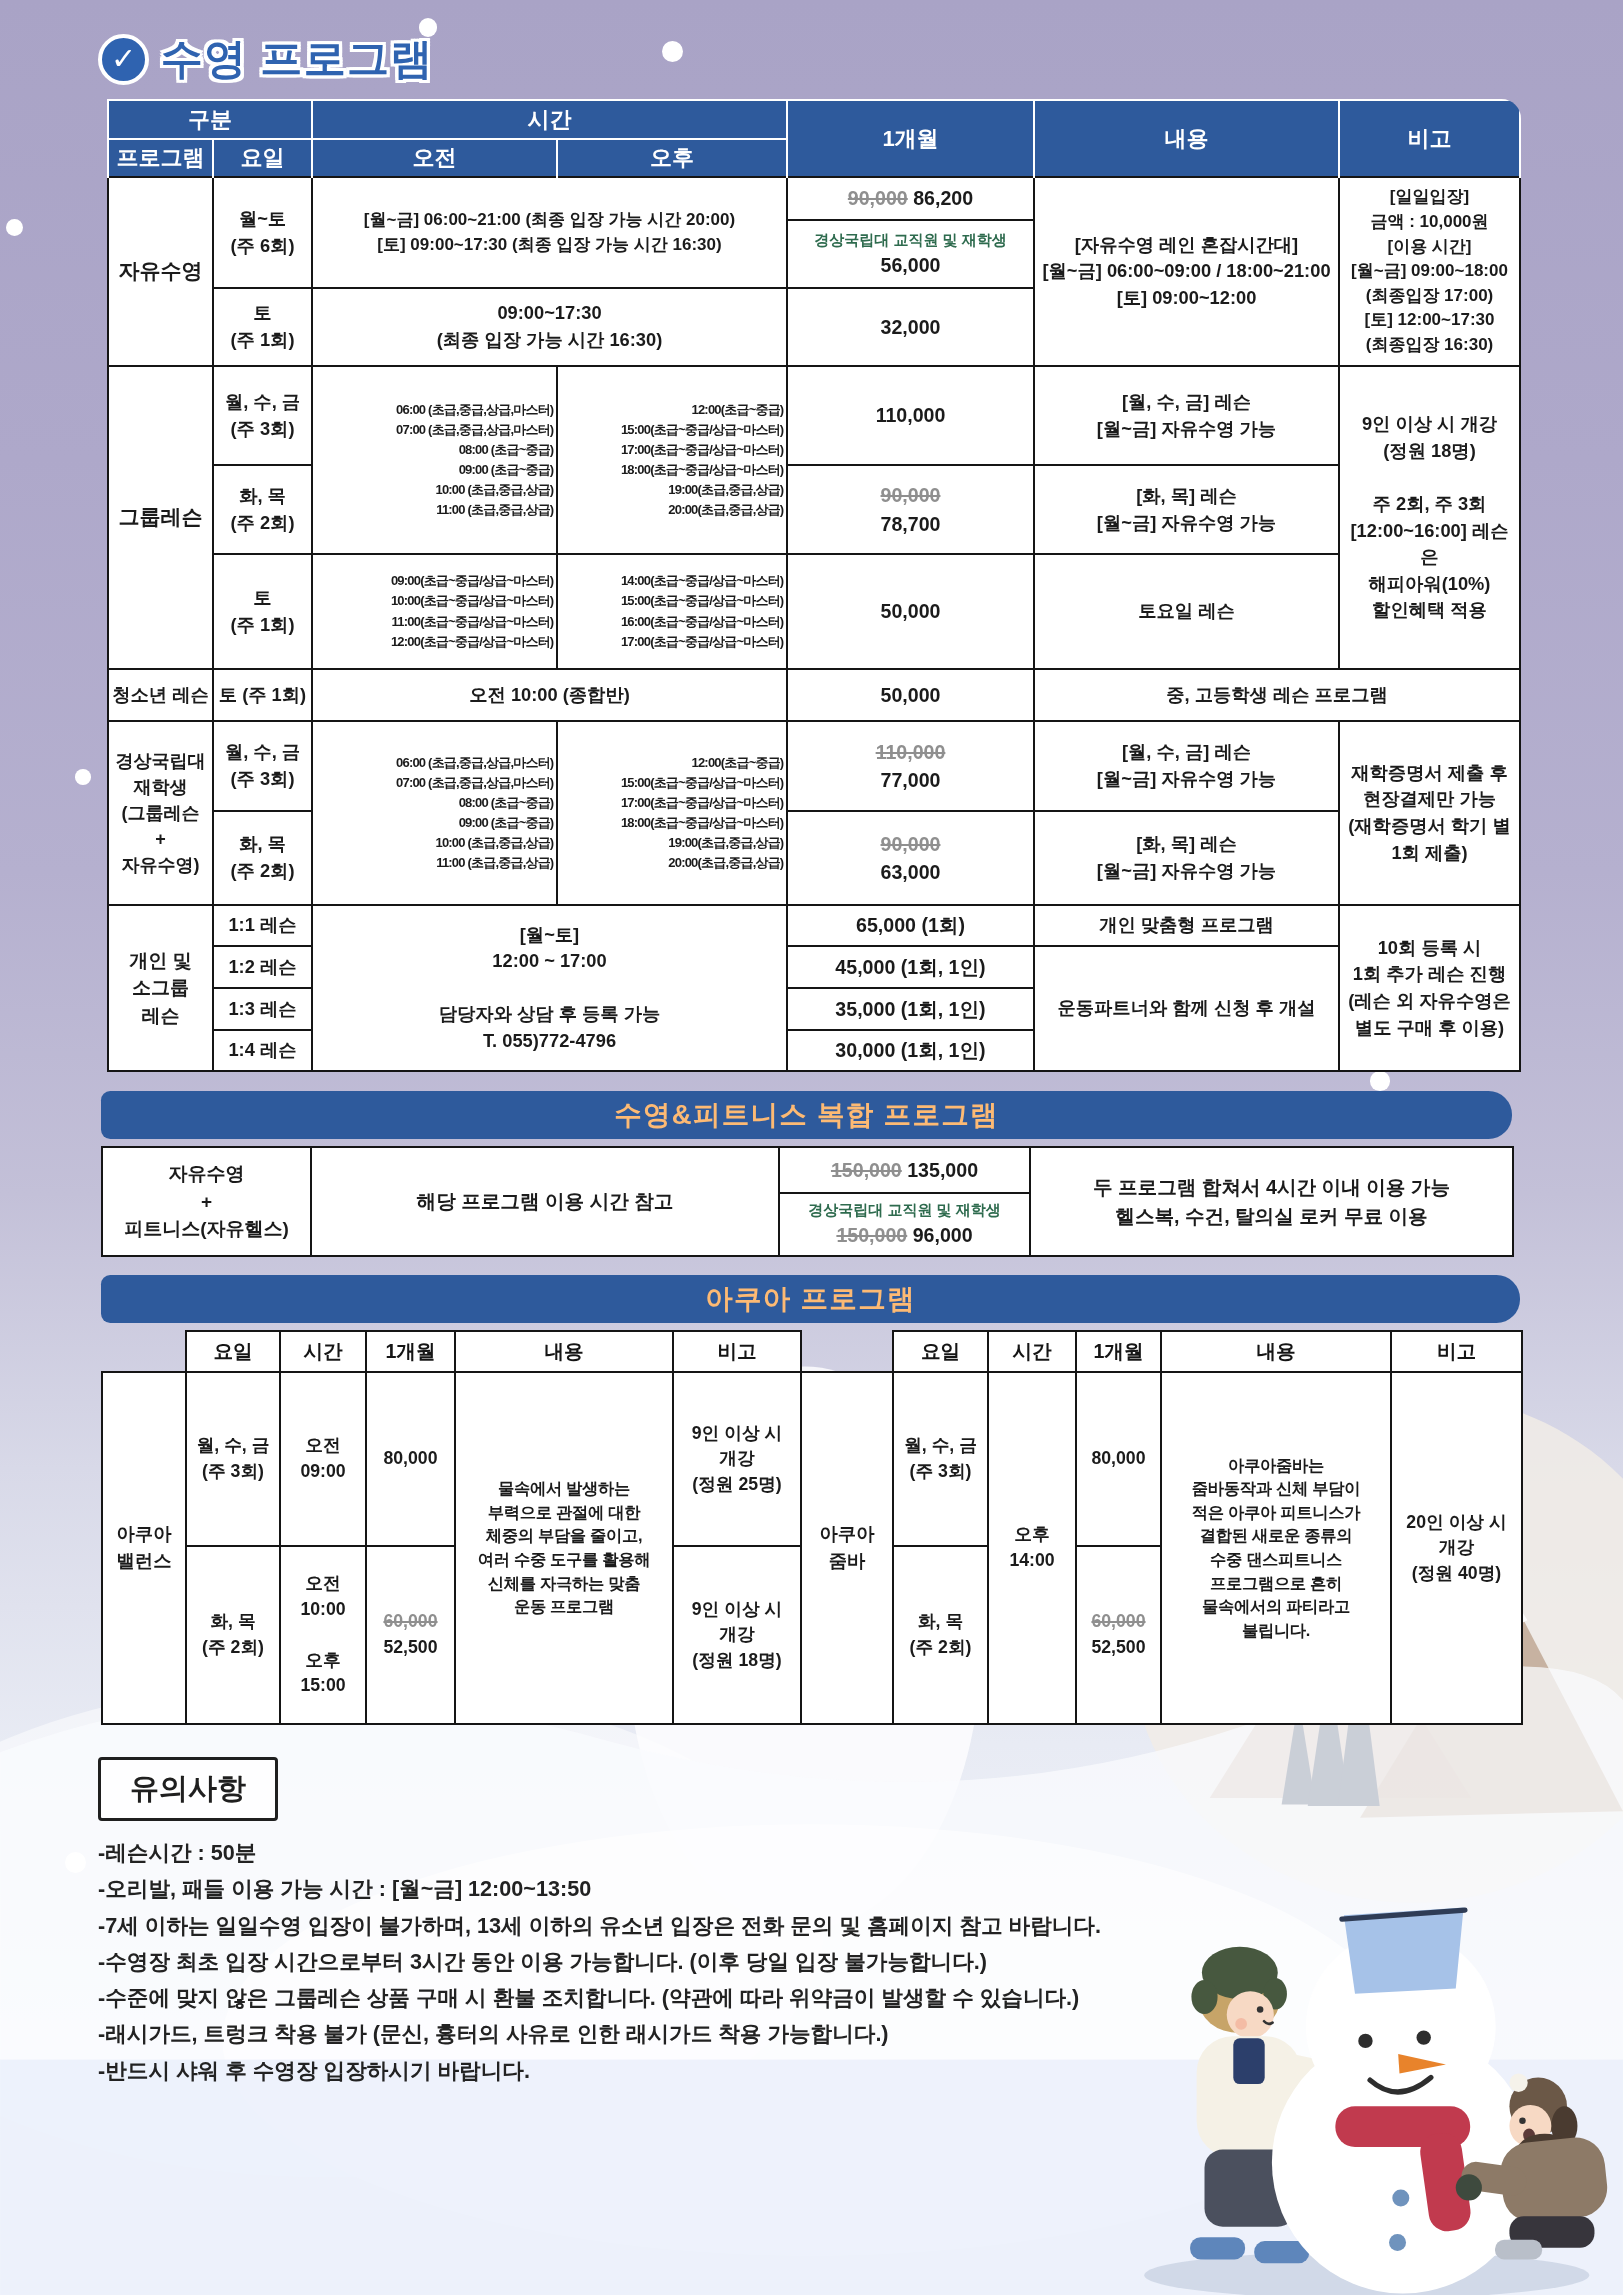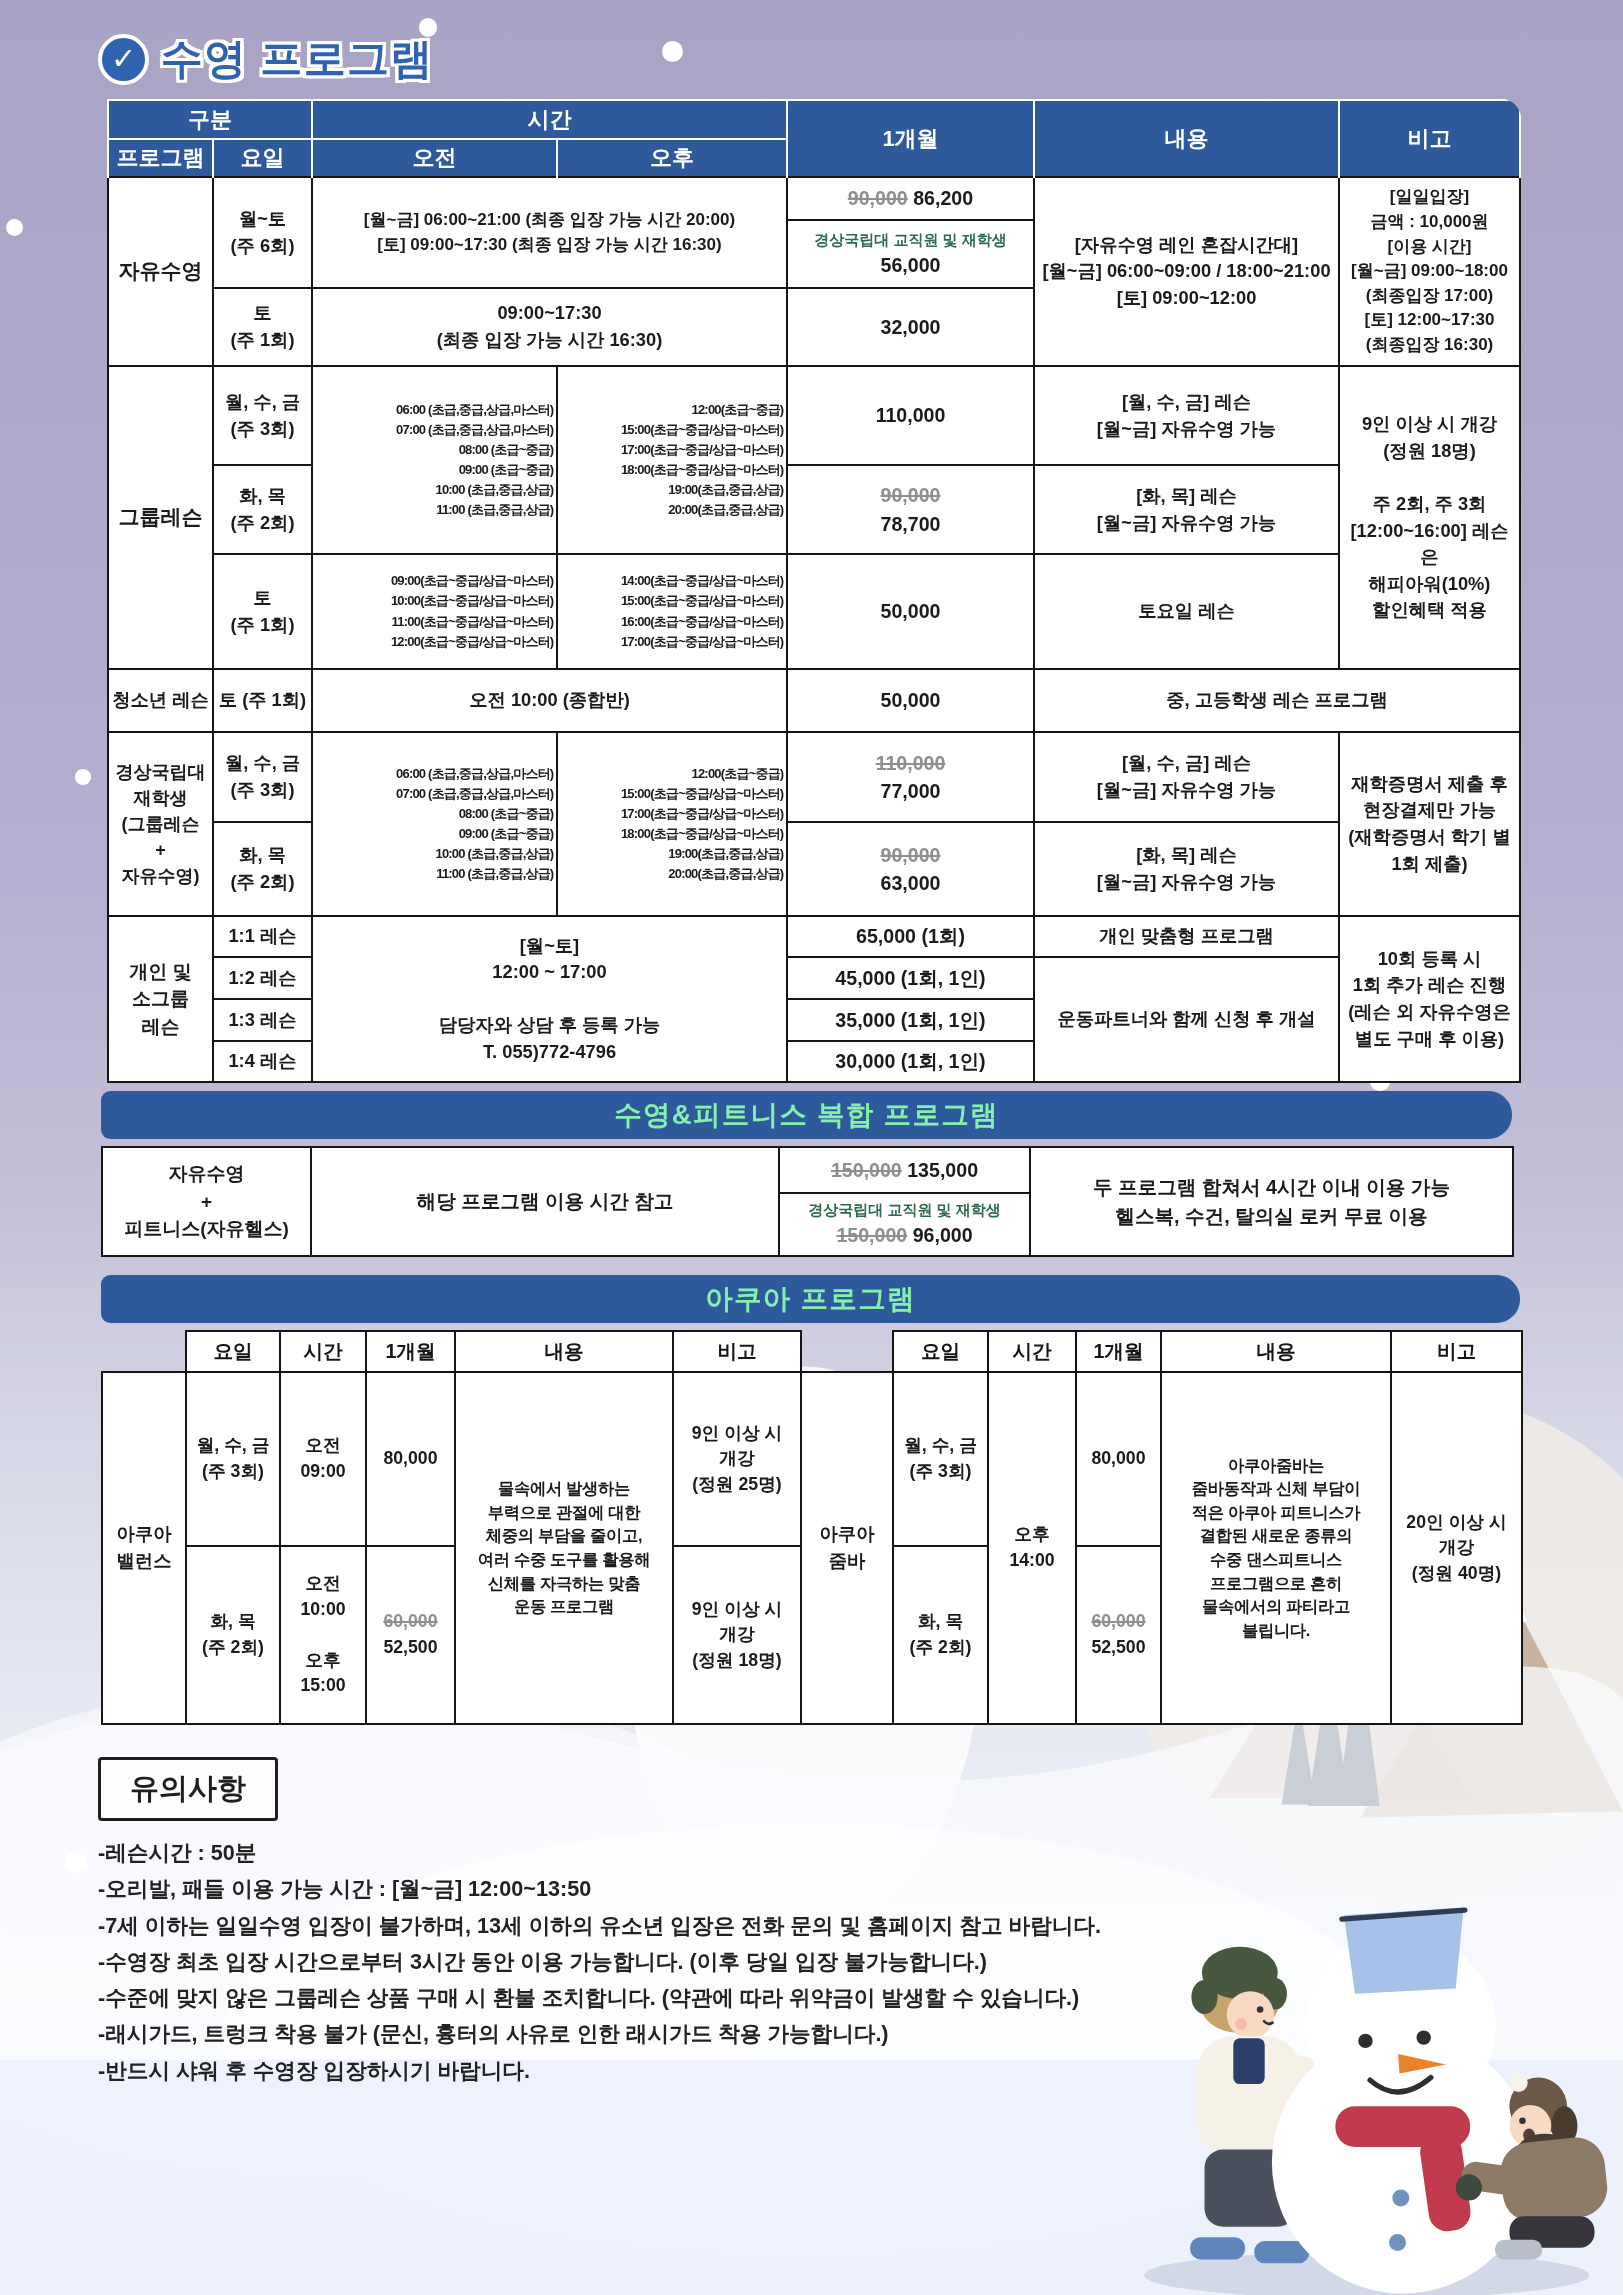--- a/index.html
+++ b/index.html
@@ -24,21 +24,21 @@
   td{border:2px solid #151515;background:#fff;text-align:center;vertical-align:middle;
      white-space:pre-line;padding:1.3px 2.6px;font-size:18.3px;font-weight:600;line-height:1.45;}
   th{background:#2e5a9c;color:#fff;font-size:22px;font-weight:700;border:2.6px solid #fff;border-bottom-width:0;}
   .round-tr{border-radius:0 19.6px 0 0;overflow:hidden;}
   .sched{font-size:13px;letter-spacing:-0.8px;line-height:1.55;text-align:right;}
   .price{font-size:19.6px;text-align:center;}
   .plabel{font-size:21px;font-weight:700;}
   .strike{color:#8f8f8f;text-decoration:line-through;text-decoration-thickness:2px;}
   .green{color:#2e6b4e;font-size:15px;font-weight:700;display:block;}
   .small-cell{font-size:17px;}
-  .bar{background:#2e5a9c;color:#86efac;display:flex;align-items:center;justify-content:center;
+  .bar{background:#2e5a9c;color:#fdba74;display:flex;align-items:center;justify-content:center;
        font-size:27.5px;font-weight:800;border-radius:9.2px 23.5px 23.5px 9.2px;letter-spacing:1.3px;}
   .ghost{background:transparent;border:none;}
   .aq td{font-size:17.7px;}
   .aq .hd{background:#fff;color:#151515;font-size:19.6px;font-weight:700;}
   .aq .ct{font-size:16.3px;letter-spacing:-0.3px;}
 
   
   #notice-badge{left:98px;top:1757px;border:3.3px solid #1f1f1f;border-radius:4px;
     background:rgba(255,255,255,0.82);padding:9.2px 29px;font-size:29px;font-weight:800;color:#1f1f1f;
     text-shadow:-2px -2px 0 #fff,2px -2px 0 #fff,-2px 2px 0 #fff,2px 2px 0 #fff;}
@@ -180,21 +180,21 @@
 10:00(초급~중급/상급~마스터)
 11:00(초급~중급/상급~마스터)
 12:00(초급~중급/상급~마스터)</td>
       <td class="sched">14:00(초급~중급/상급~마스터)
 15:00(초급~중급/상급~마스터)
 16:00(초급~중급/상급~마스터)
 17:00(초급~중급/상급~마스터)</td>
       <td class="price">50,000</td>
       <td>토요일 레슨</td>
     </tr>
-    <tr style="height:63px">
+    <tr style="height:52px">
       <td class="plabel" style="font-size:18.3px">청소년 레슨</td>
       <td>토 (주 1회)</td>
       <td colspan="2">오전 10:00 (종합반)</td>
       <td class="price">50,000</td>
       <td colspan="2">중, 고등학생 레슨 프로그램</td>
     </tr>
     <tr style="height:90px">
       <td rowspan="2" class="plabel" style="font-size:18px">경상국립대
 재학생
 (그룹레슨

